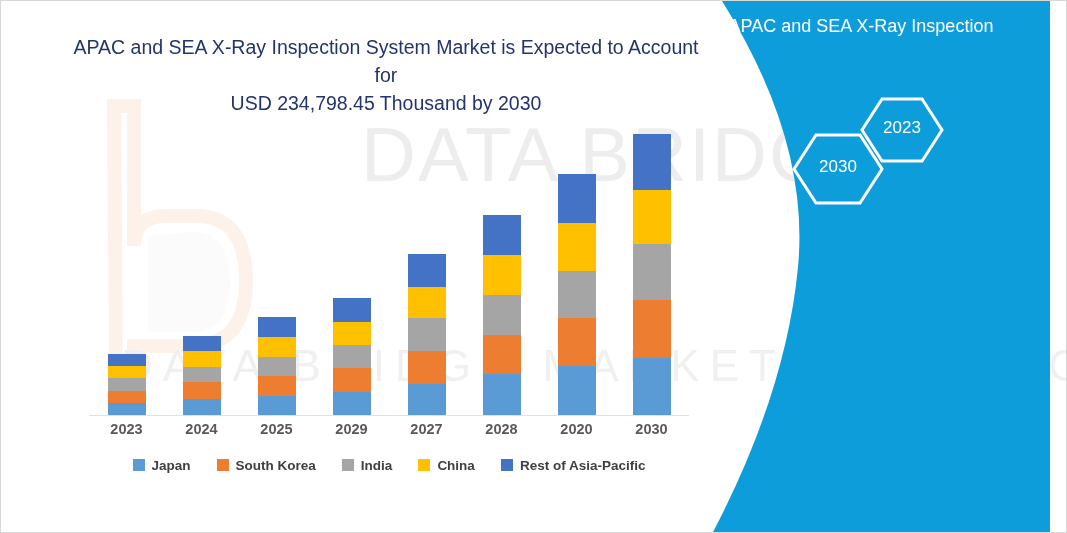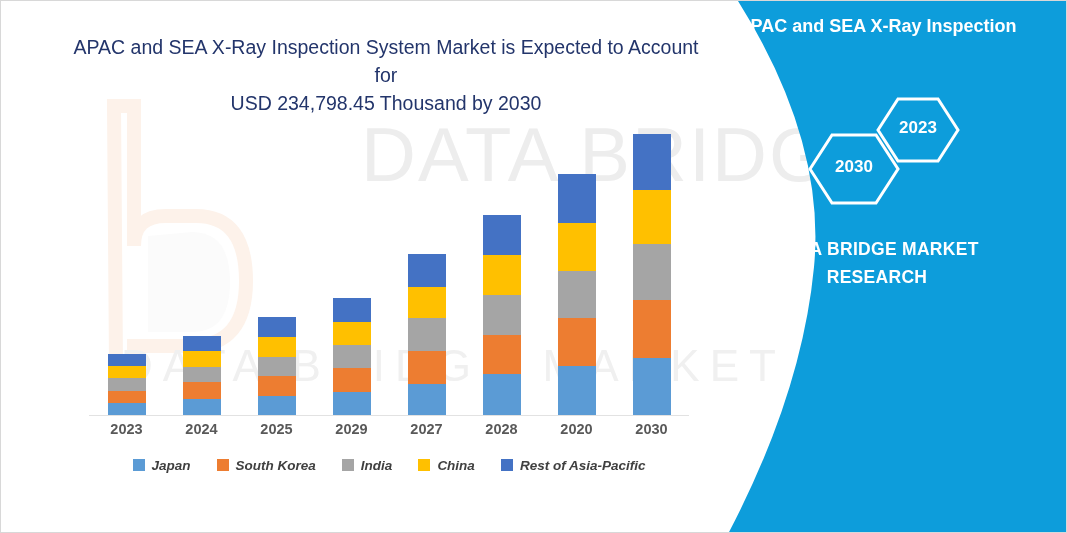--- a/index.html
+++ b/index.html
@@ -75,36 +75,36 @@
     width:60px;text-align:center;
     font-size:14.5px;font-weight:bold;color:#595959;
   }
 
   
   .legend{
     position:absolute;left:88px;top:452px;width:600px;height:24px;
     display:flex;align-items:center;justify-content:center;
     gap:26px;
   }
-  .legend-item{display:flex;align-items:center;gap:7px;font-style:italic;}
+  .legend-item{display:flex;align-items:center;gap:7px;}
   .legend-swatch{width:12px;height:12px;display:block;}
   .legend-label{font-size:13.5px;font-weight:bold;color:#404040;white-space:nowrap;}
 
   
   .footer{
     position:absolute;left:85px;top:508px;width:620px;
     display:flex;gap:54px;
     font-family:"Liberation Serif", serif;
     font-size:9.5px;color:#2b2b2b;white-space:nowrap;
   }
 
   
   .panel{
-    position:absolute;right:0;top:0;
-    width:390px;height:533px;font-weight:bold;
+    position:absolute;right:16px;top:0;
+    width:390px;height:533px;
   }
   .panel svg{position:absolute;left:0;top:0;}
   .panel-title{
     position:absolute;left:36px;top:12px;width:330px;
     text-align:center;
     color:#ffffff;font-size:18px;line-height:27px;
   }
   .hex-wrap{position:absolute;left:0;top:96px;width:390px;height:110px;}
   .hex-label{
     position:absolute;
@@ -245,19 +245,15 @@
       <svg width="390" height="110" viewBox="0 0 390 110" aria-hidden="true">
 
         <polygon points="212,35 232,4 272,4 292,35 272,66 232,66" transform="translate(-10,-2) scale(1.0)" fill="none" stroke="#ffffff" stroke-width="3" style="transform-origin:center"></polygon>
 
         <polygon points="134,72 156,38 200,38 222,72 200,106 156,106" fill="none" stroke="#ffffff" stroke-width="3"></polygon>
       </svg>
       <div class="hex-label" style="left:202px;top:21px;width:80px;">2023</div>
       <div class="hex-label" style="left:138px;top:60px;width:80px;">2030</div>
     </div>
 
-    <div class="brand">
-      <div>DATA BRIDGE MARKET</div>
-      <div>RESEARCH</div>
-    </div>
   </div>
 
 </div>
 
 </body></html>

